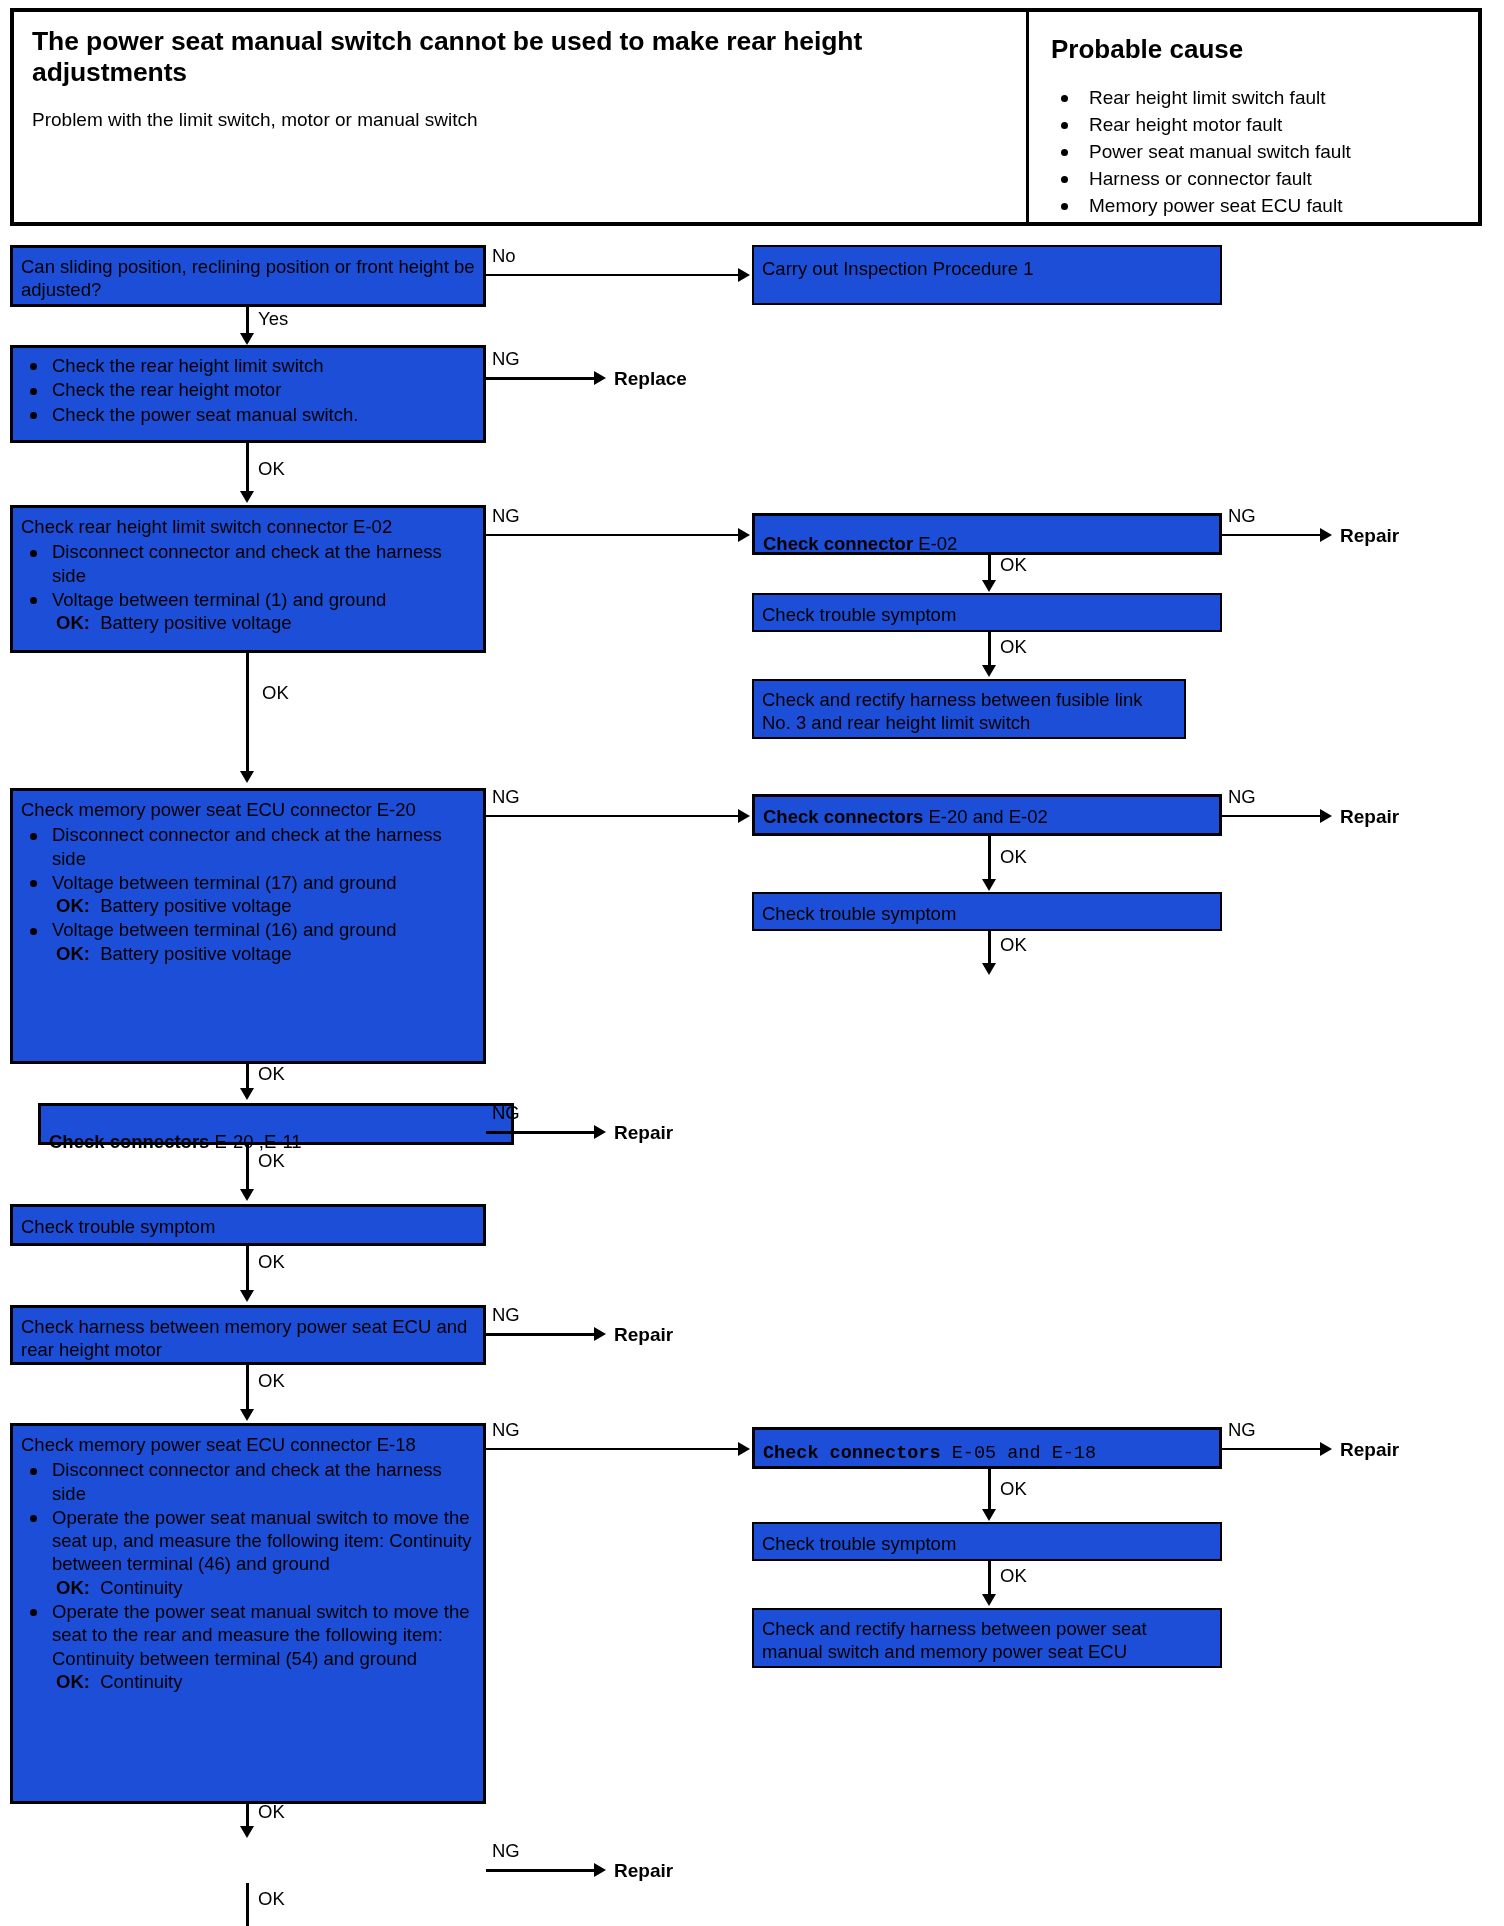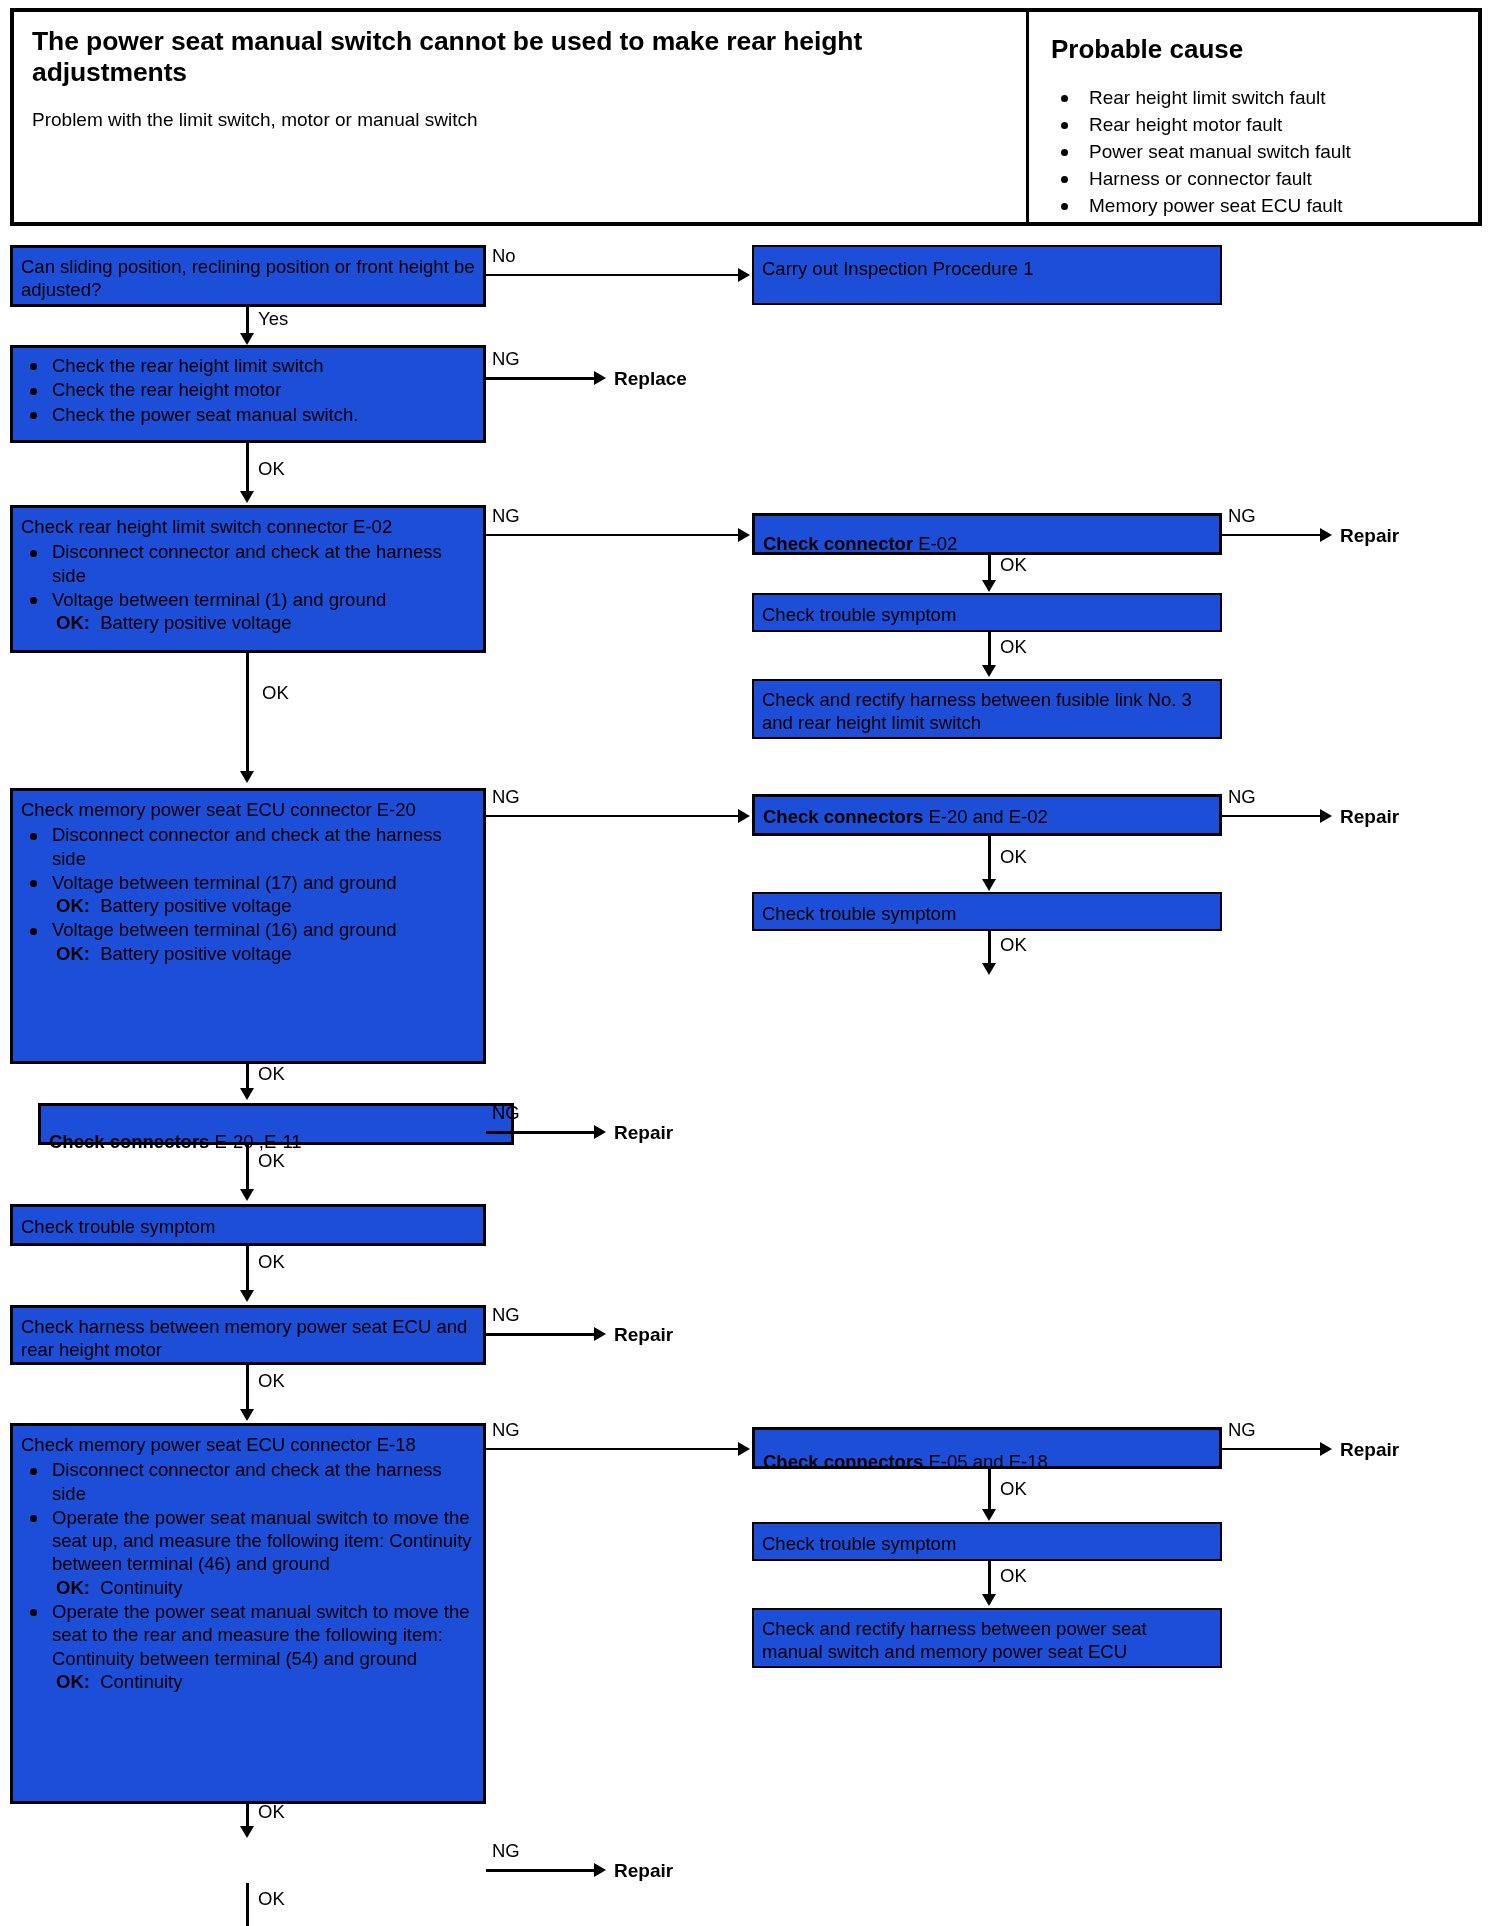--- a/index.html
+++ b/index.html
@@ -133,33 +133,33 @@
     <span>Carry  out  Inspection  Procedure  1</span>
   </div>
 
   <div class="box" style="left:752px;top:513px;width:470px;height:42px;padding-top:16px;">
     <span class="b">Check connector</span>
     <span>E-02</span>
   </div>
   <div class="box thin" style="left:752px;top:593px;width:470px;height:39px;padding-top:8px;">
     <span>Check trouble symptom</span>
   </div>
-  <div class="box thin" style="left:752px;top:679px;width:470px;height:60px;">
+  <div class="box thin" style="left:752px;top:679px;width:434px;height:60px;">
     <span>Check and rectify harness between fusible link No. 3 and rear height limit switch</span>
   </div>
 
   <div class="box" style="left:752px;top:794px;width:470px;height:42px;padding-top:8px;">
     <span class="b">Check connectors</span>
     <span>E-20 and E-02</span>
   </div>
   <div class="box thin" style="left:752px;top:892px;width:470px;height:39px;padding-top:8px;">
     <span>Check trouble symptom</span>
   </div>
 
-  <div class="box" style="left:752px;top:1427px;width:470px;height:42px;padding-top:20px;">
+  <div class="box" style="left:752px;top:1427px;width:470px;height:42px;padding-top:12px;font-family:Liberation Mono, monospace;">
     <span class="b">Check connectors</span>
     <span>E-05 and E-18</span>
   </div>
   <div class="box thin" style="left:752px;top:1522px;width:470px;height:39px;padding-top:8px;">
     <span>Check trouble symptom</span>
   </div>
   <div class="box thin" style="left:752px;top:1608px;width:470px;height:60px;">
     <span>Check and rectify harness between power seat manual switch and memory power seat ECU</span>
   </div>
 

